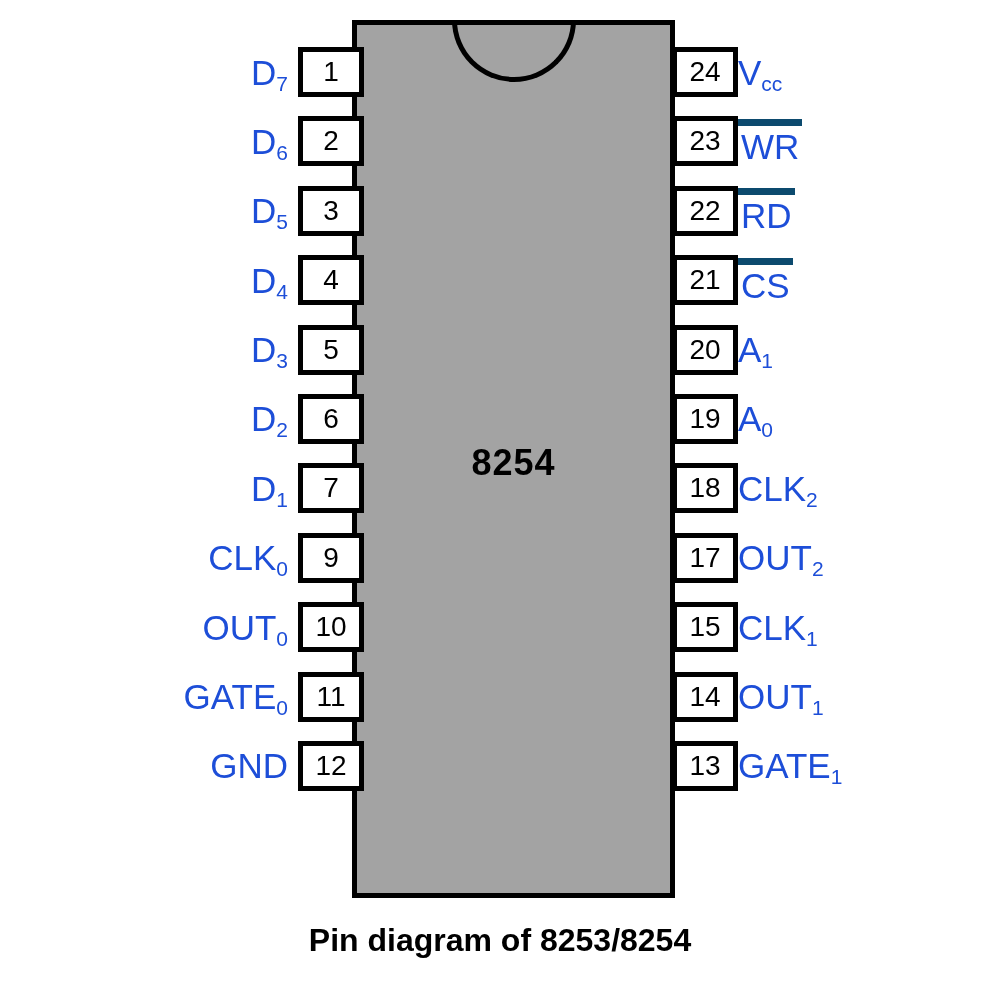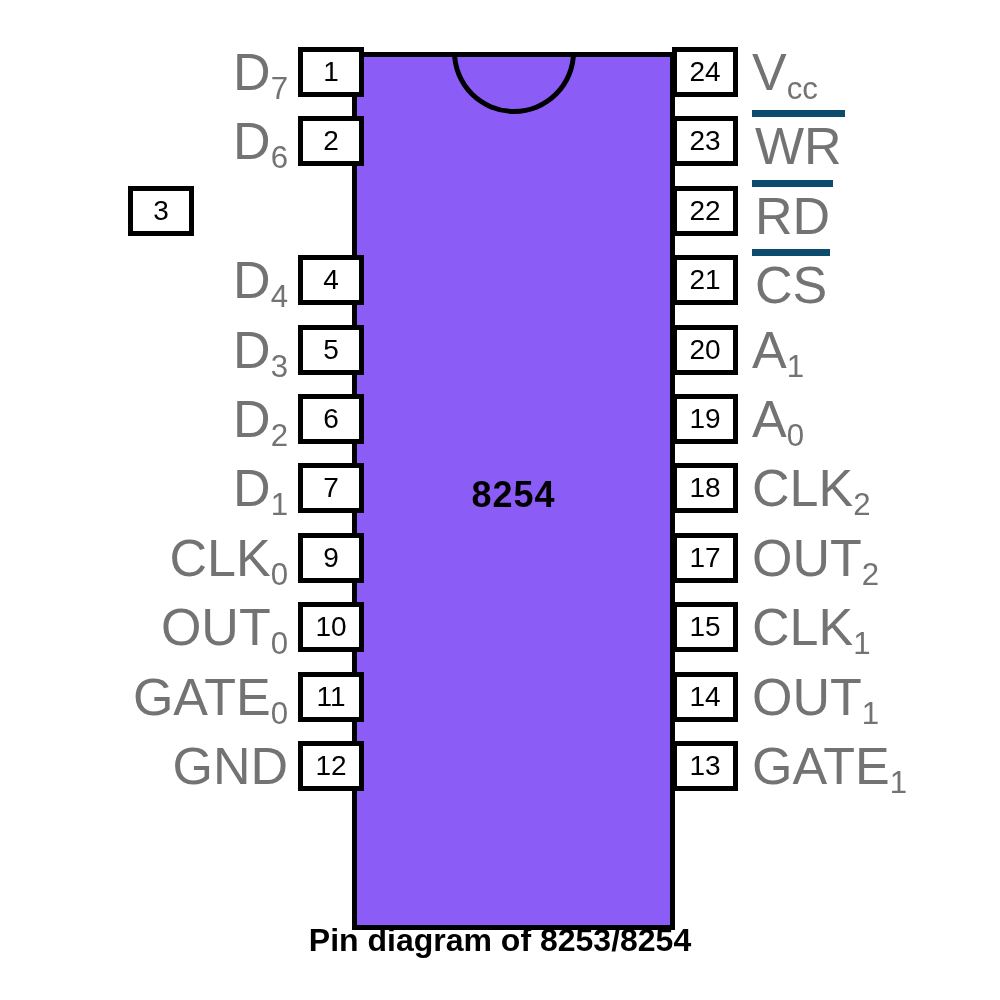--- a/index.html
+++ b/index.html
@@ -18,22 +18,21 @@
   }
   
   .chip-body {
     position: absolute;
     left: 352px;
     top: 20px;
     width: 323px;
     height: 878px;
     border: 5px solid #000000;
     box-sizing: border-box;
-    background: #8b5cf6;
-    margin-top: 32px;
+    background: #a3a3a3;
   }
   .notch {
     position: absolute;
     top: -5px;
     left: 50%;
     transform: translateX(-50%);
     width: 124px;
     height: 62px;
     border: 5px solid #000000;
     border-top: none;
@@ -76,32 +75,31 @@
     align-items: center;
     justify-content: center;
     flex: 0 0 66px;
   }
   .pin-number {
     font-size: 28px;
     line-height: 1;
     color: #000000;
   }
   .pin-label {
-    font-size: 52px;
+    font-size: 35px;
     line-height: 1;
     white-space: nowrap;
-    color: #737373;
+    color: #1d4ed8;
   }
   .left-pins .pin-label {
     width: 160px;
     text-align: right;
     padding-right: 10px;
   }
   .right-pins .pin-label {
-    padding-left: 14px;
     text-align: left;
   }
   .pin-label sub {
     font-size: 0.6em;
     line-height: 0;
     vertical-align: -0.3em;
   }
   .overline {
     display: inline-block;
     border-top: 7px solid #0c4a6e;
@@ -136,20 +134,21 @@
           <span class="pin-number">1</span>
         </div>
       </div>
       <div class="pin-row">
         <div class="pin-label"><span>D</span><sub>6</sub></div>
         <div class="pin-box">
           <span class="pin-number">2</span>
         </div>
       </div>
       <div class="pin-row">
+        <div class="pin-label"><span>D</span><sub>5</sub></div>
         <div class="pin-box">
           <span class="pin-number">3</span>
         </div>
       </div>
       <div class="pin-row">
         <div class="pin-label"><span>D</span><sub>4</sub></div>
         <div class="pin-box">
           <span class="pin-number">4</span>
         </div>
       </div>

